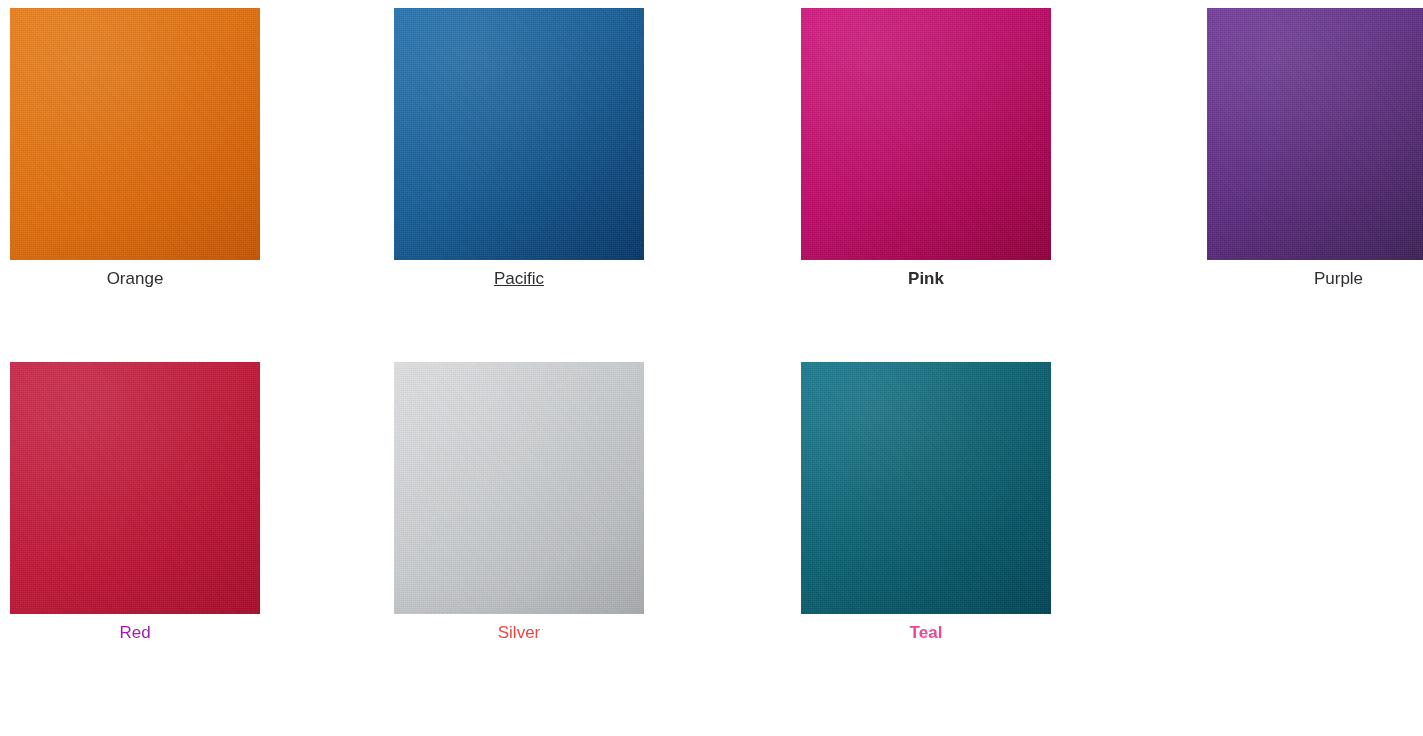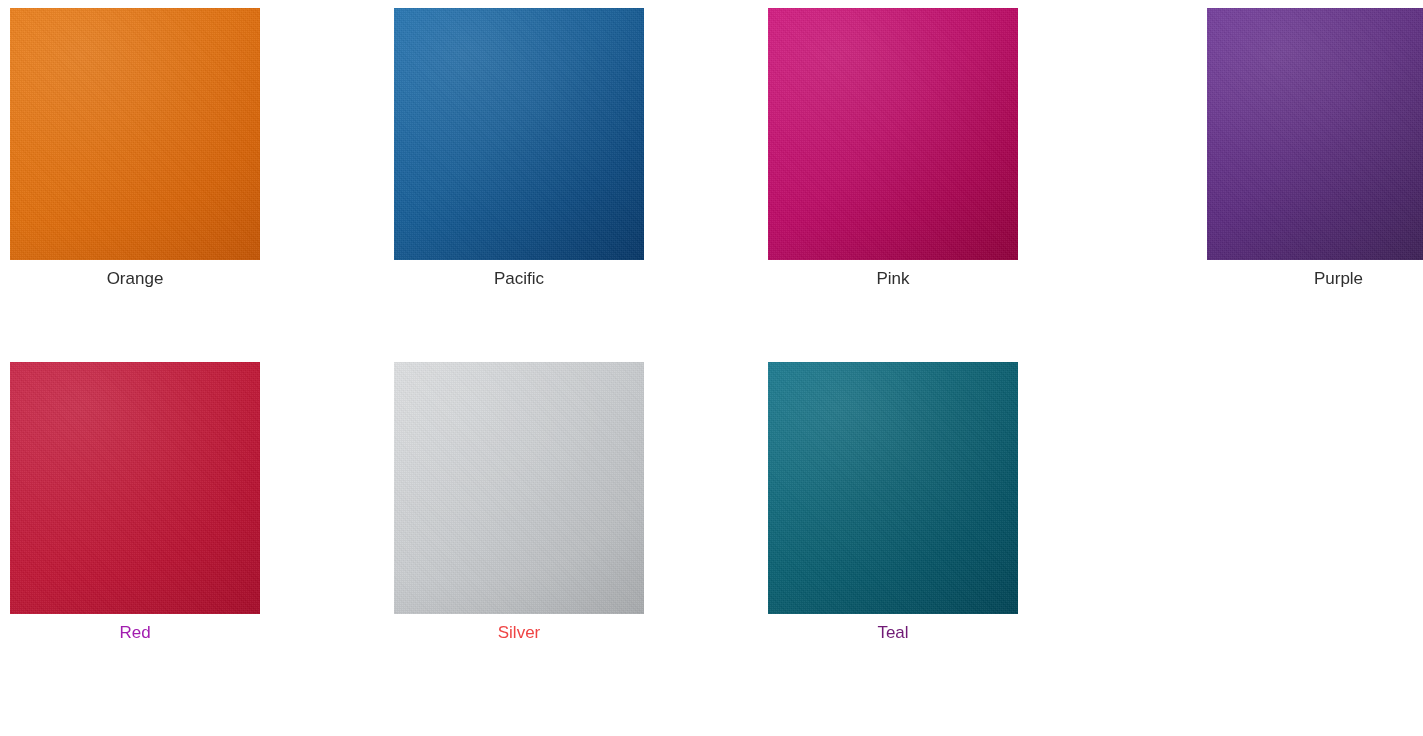--- a/index.html
+++ b/index.html
@@ -31,21 +31,21 @@
   .swatch-row.row-0 { top: 0px; }
   .swatch-row.row-1 { top: 354px; }
 
   .swatch-cell {
     position: absolute;
     top: 0;
     width: 250px;
   }
   .swatch-cell.col-0 { left: 10px; }
   .swatch-cell.col-1 { left: 394px; }
-  .swatch-cell.col-2 { left: 768px; }
+  .swatch-cell.col-2 { left: 801px; font-weight: bold; }
   .swatch-cell.col-3 { left: 1160px; width: 263px; margin-left: 47px; }
 
   .swatch-chip {
     position: relative;
     width: 100%;
     height: 252px;
     margin-top: 8px;
     overflow: hidden;
   }
 
@@ -109,21 +109,21 @@
         <div class="noise"></div>
       </div>
       <span class="swatch-label" style="color: rgb(46, 46, 46);">Orange</span>
     </div>
 
     <div class="swatch-cell col-1">
       <div class="swatch-chip" style="background: linear-gradient(135deg, rgb(29, 111, 174) 0%, rgb(22, 93, 150) 45%, rgb(7, 58, 109) 100%);">
         <div class="sheen"></div>
         <div class="noise"></div>
       </div>
-      <span class="swatch-label" style="color: rgb(46, 46, 46);">Pacific</span>
+      <span class="swatch-label" style="color: rgb(46, 46, 46); text-decoration: underline;">Pacific</span>
     </div>
 
     <div class="swatch-cell col-2">
       <div class="swatch-chip" style="background: linear-gradient(135deg, rgb(208, 17, 123) 0%, rgb(187, 10, 101) 48%, rgb(151, 0, 63) 100%);">
         <div class="sheen"></div>
         <div class="noise"></div>
       </div>
       <span class="swatch-label" style="color: rgb(46, 46, 46);">Pink</span>
     </div>
 
@@ -153,19 +153,19 @@
         <div class="noise"></div>
       </div>
       <span class="swatch-label" style="color: #ef4444;">Silver</span>
     </div>
 
     <div class="swatch-cell col-2">
       <div class="swatch-chip" style="background: linear-gradient(135deg, rgb(17, 117, 139) 0%, rgb(10, 96, 113) 45%, rgb(1, 72, 90) 100%);">
         <div class="sheen"></div>
         <div class="noise"></div>
       </div>
-      <span class="swatch-label" style="color: #701a75;">Teal</span>
+      <span class="swatch-label" style="color: #ec4899;">Teal</span>
     </div>
 
 
   </div>
 
 </div>
 
 </body></html>

